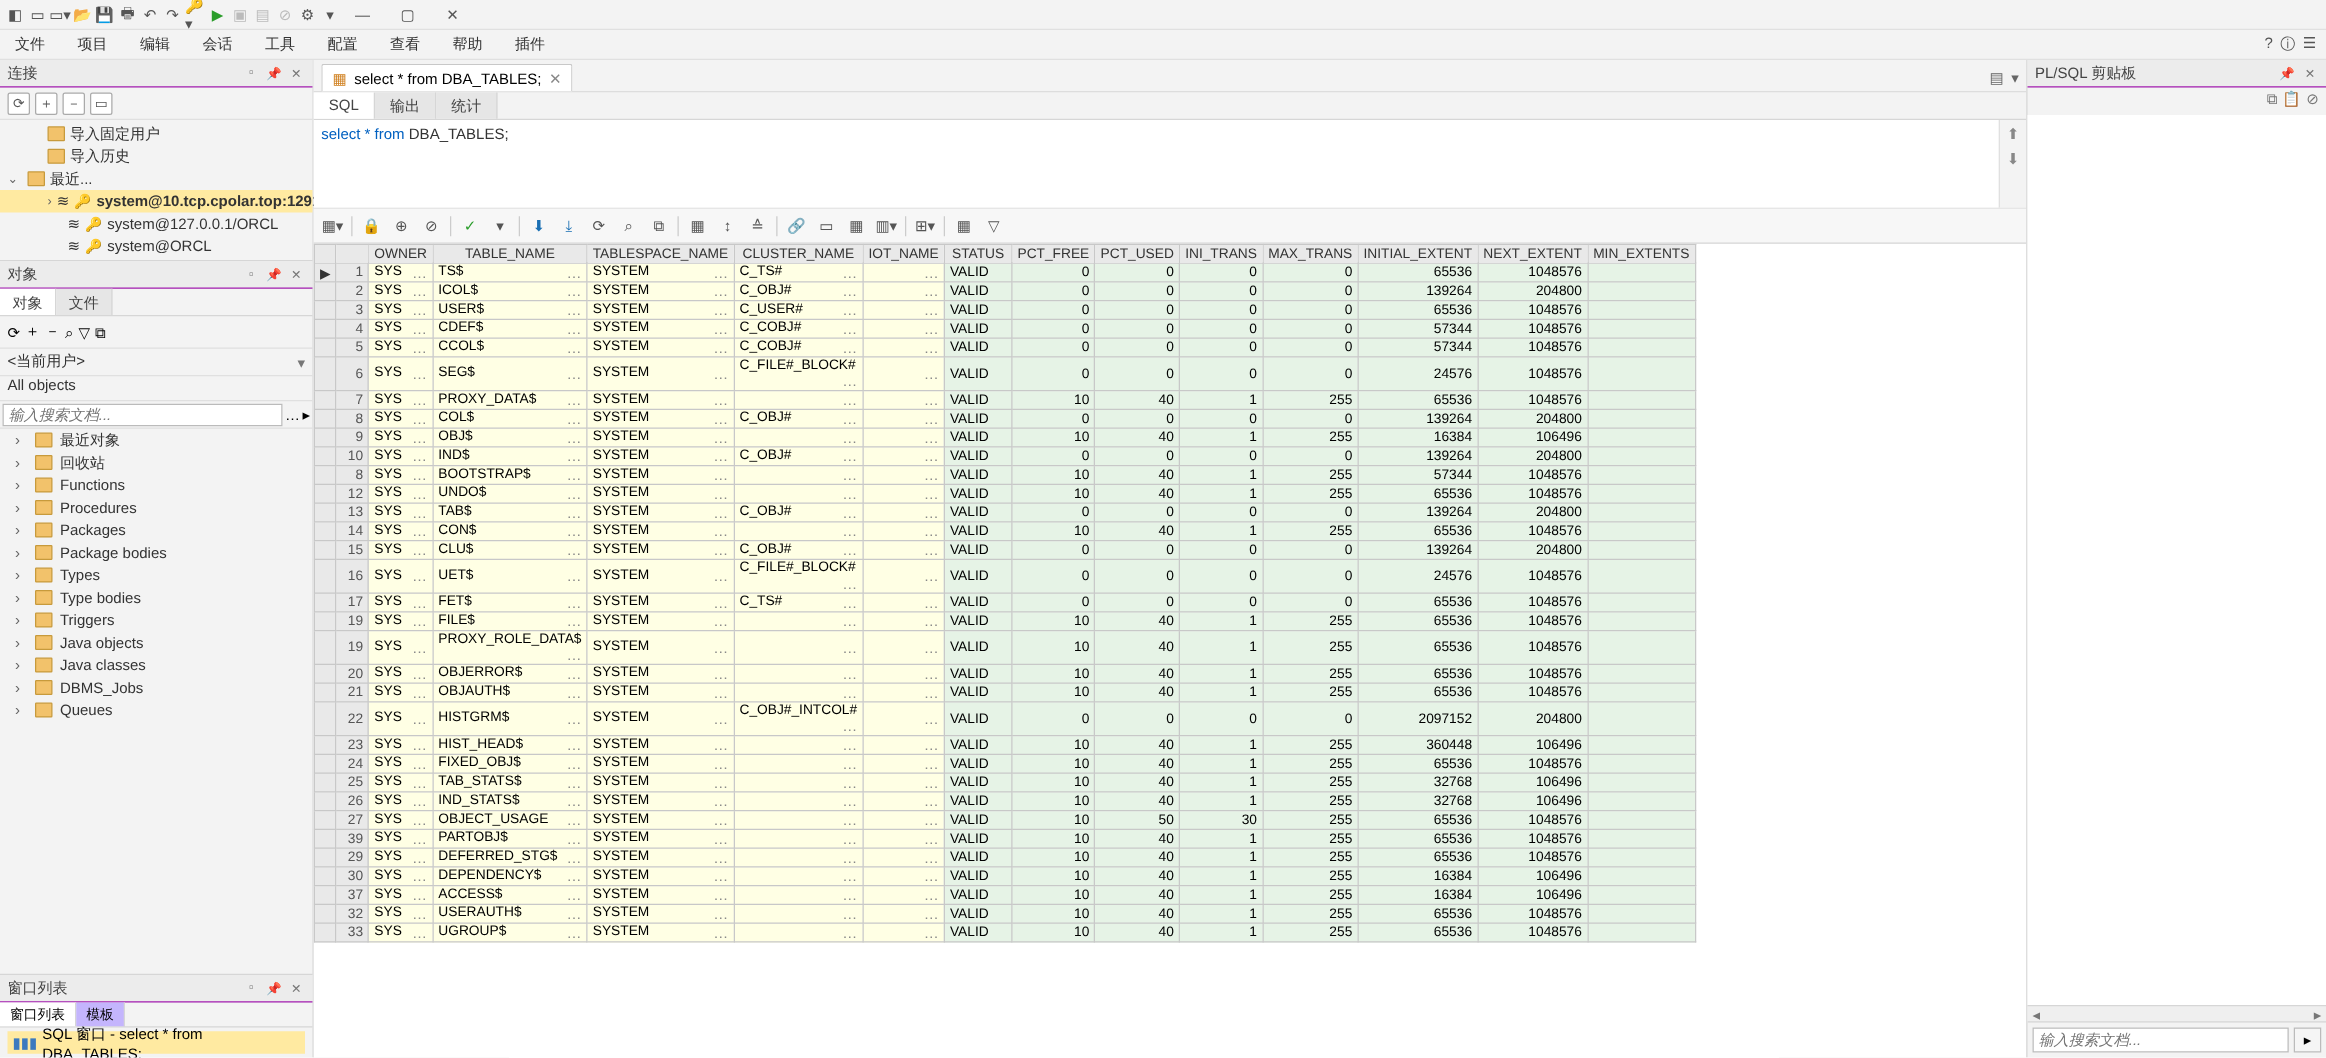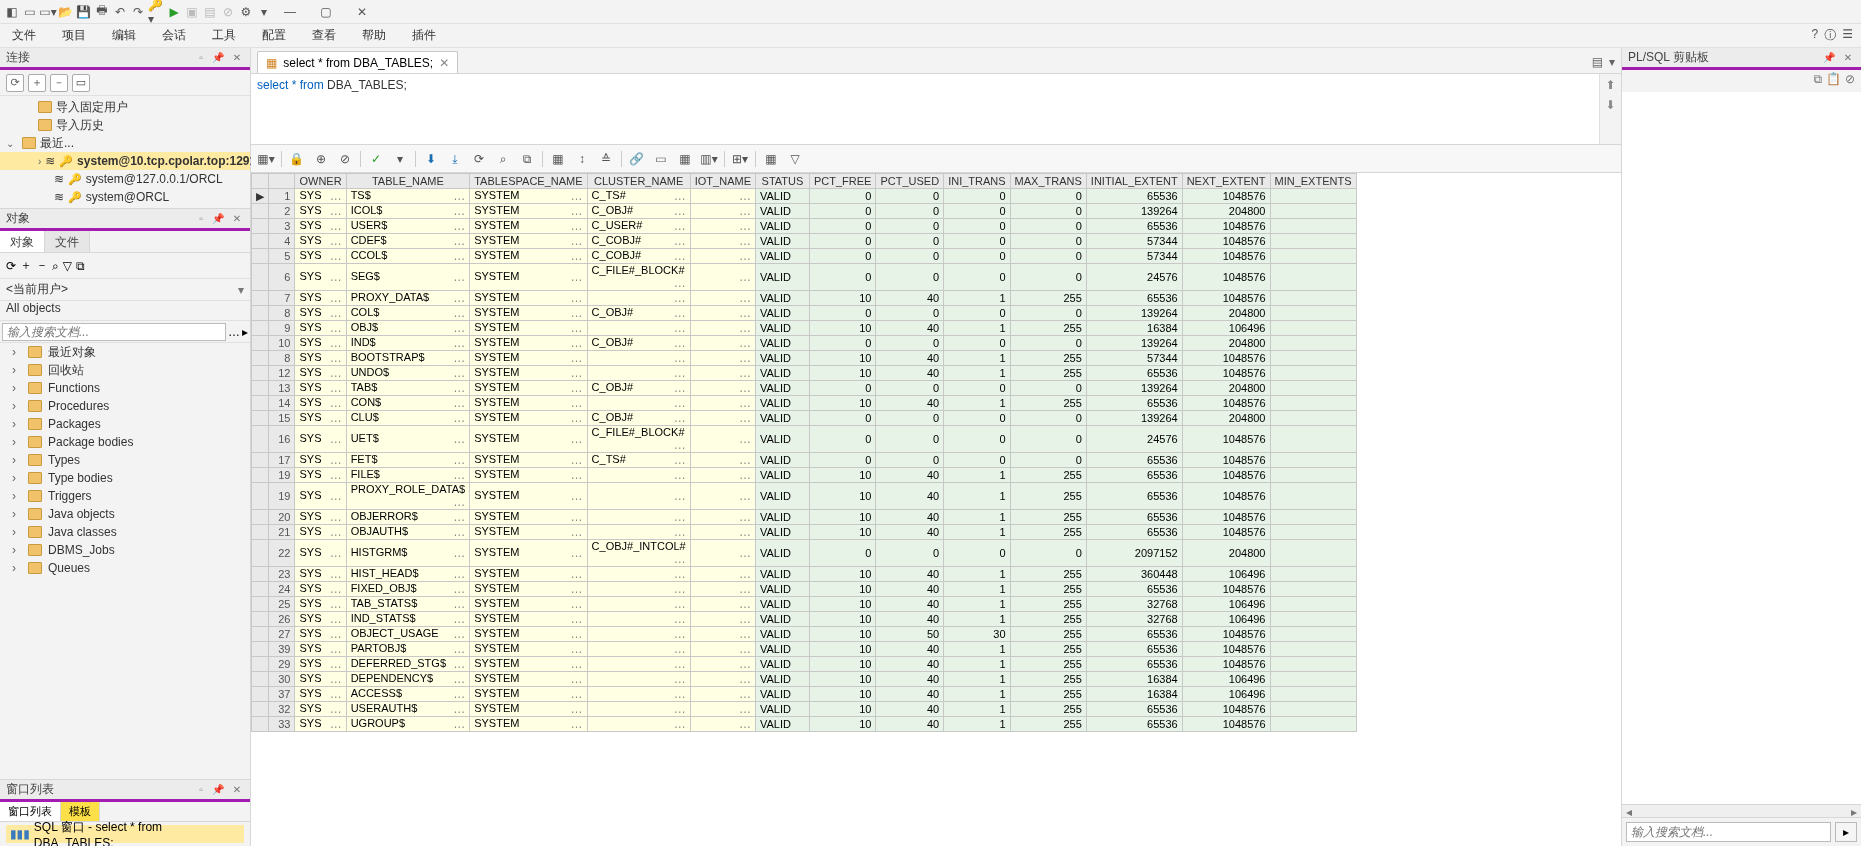--- a/index.html
+++ b/index.html
@@ -18,21 +18,21 @@
 .menubar .menu-item { cursor: pointer; padding: 2px 4px; }
 .menubar .help-icons { margin-left: auto; display:flex; gap:6px; color:#555; }
 
 
 .main { display: flex; height: calc(100vh - 48px); }
 .left-col { width: 251px; display: flex; flex-direction: column; border-right: 1px solid #d6d6d6; background:#f3f3f3; }
 .center-col { flex: 1; display: flex; flex-direction: column; background:#fff; min-width:0; }
 .right-col { width: 240px; display:flex; flex-direction:column; border-left:1px solid #d6d6d6; background:#f3f3f3; }
 
 
-.panel-hdr { height: 22px; display:flex; align-items:center; padding: 0 6px; background:#ececec; color:#444; border-bottom:3px solid #a21caf; }
+.panel-hdr { height: 22px; display:flex; align-items:center; padding: 0 6px; background:#ececec; color:#444; border-bottom:1px solid #a21caf; }
 .panel-hdr .hdr-title { flex:1; }
 .panel-hdr .hdr-btn { width:14px; height:14px; margin-left:4px; color:#777; font-size:10px; display:flex; align-items:center; justify-content:center; }
 
 
 .connections { flex: 0 0 auto; display:flex; flex-direction:column; }
 .conn-toolbar { height:26px; display:flex; align-items:center; gap:4px; padding:0 6px; border-bottom:1px solid #e0e0e0; }
 .conn-toolbar .tb-btn { width:18px; height:18px; border:1px solid #aaa; border-radius:2px; display:flex; align-items:center; justify-content:center; color:#555; font-size:11px; background:#fff; }
 .tree { padding: 2px 0; font-size:12px; color:#333; }
 .tree-row { display:flex; align-items:center; height:18px; padding-left:6px; gap:4px; }
 .tree-row.indent1 { padding-left: 22px; }
@@ -54,21 +54,21 @@
 .obj-filter { height:20px; padding:0 6px; border-bottom:1px solid #e0e0e0; color:#333; }
 .obj-search { height:22px; display:flex; align-items:center; padding:0 2px; border-bottom:1px solid #e0e0e0; gap:2px;}
 .obj-search input { flex:1; height:18px; border:1px solid #bbb; padding:0 4px; font-style:italic; color:#888; }
 .obj-list { flex:1; overflow:auto; }
 .obj-item { display:flex; align-items:center; height:18px; padding-left:12px; gap:6px; color:#333; }
 .obj-item .exp { width:10px; color:#666; }
 
 
 .winlist { flex:0 0 auto; border-top:1px solid #d6d6d6; }
 .winlist-tabs { height:20px; display:flex; border-bottom:1px solid #d6d6d6; }
-.winlist-tab { padding:2px 8px; background:#fde047; border-right:1px solid #d6d6d6; font-size:11px; }
+.winlist-tab { padding:2px 8px; background:#c4b5fd; border-right:1px solid #d6d6d6; font-size:11px; }
 .winlist-tab.active { background:#fff; }
 .winlist-body { padding:3px 6px; }
 .winlist-item { display:flex; align-items:center; gap:4px; background:#ffeaa1; padding:2px 4px; height:18px; }
 
 
 .doc-tabbar { height:26px; display:flex; align-items:flex-end; padding:4px 6px 0 6px; gap:2px; background:#f3f3f3; border-bottom:1px solid #d6d6d6; }
 .vc-icons { margin-left:auto; display:flex; gap:6px; padding-bottom:4px; color:#666; }
 .doc-tab { display:flex; align-items:center; gap:6px; height:22px; background:#fff; border:1px solid #c8c8c8; border-bottom:none; padding:0 8px; border-radius:2px 2px 0 0; }
 .doc-tab .close { color:#888; font-size:12px; }
 .sub-tabs { height:22px; display:flex; border-bottom:1px solid #d6d6d6; background:#f3f3f3; }
@@ -327,20 +327,25 @@
     <div class="doc-tabbar">
       <div class="doc-tab">
         <span style="color:#d08020">▦</span>
         <span>select * from DBA_TABLES;</span>
         <span class="close">✕</span>
       </div>
       <div class="vc-icons">
         <span>▤</span>
         <span>▾</span>
       </div>
+    </div>
+    <div class="sub-tabs">
+      <div class="sub-tab active">SQL</div>
+      <div class="sub-tab">输出</div>
+      <div class="sub-tab">统计</div>
     </div>
     <div class="sql-row">
       <div class="sql-editor"><span class="sql-kw">select * from </span><span>DBA_TABLES</span><span>;</span></div>
       <div class="sql-side">
         <span>⬆</span>
         <span>⬇</span>
       </div>
     </div>
     <div class="res-toolbar">
       <span class="rtb">▦▾</span>

